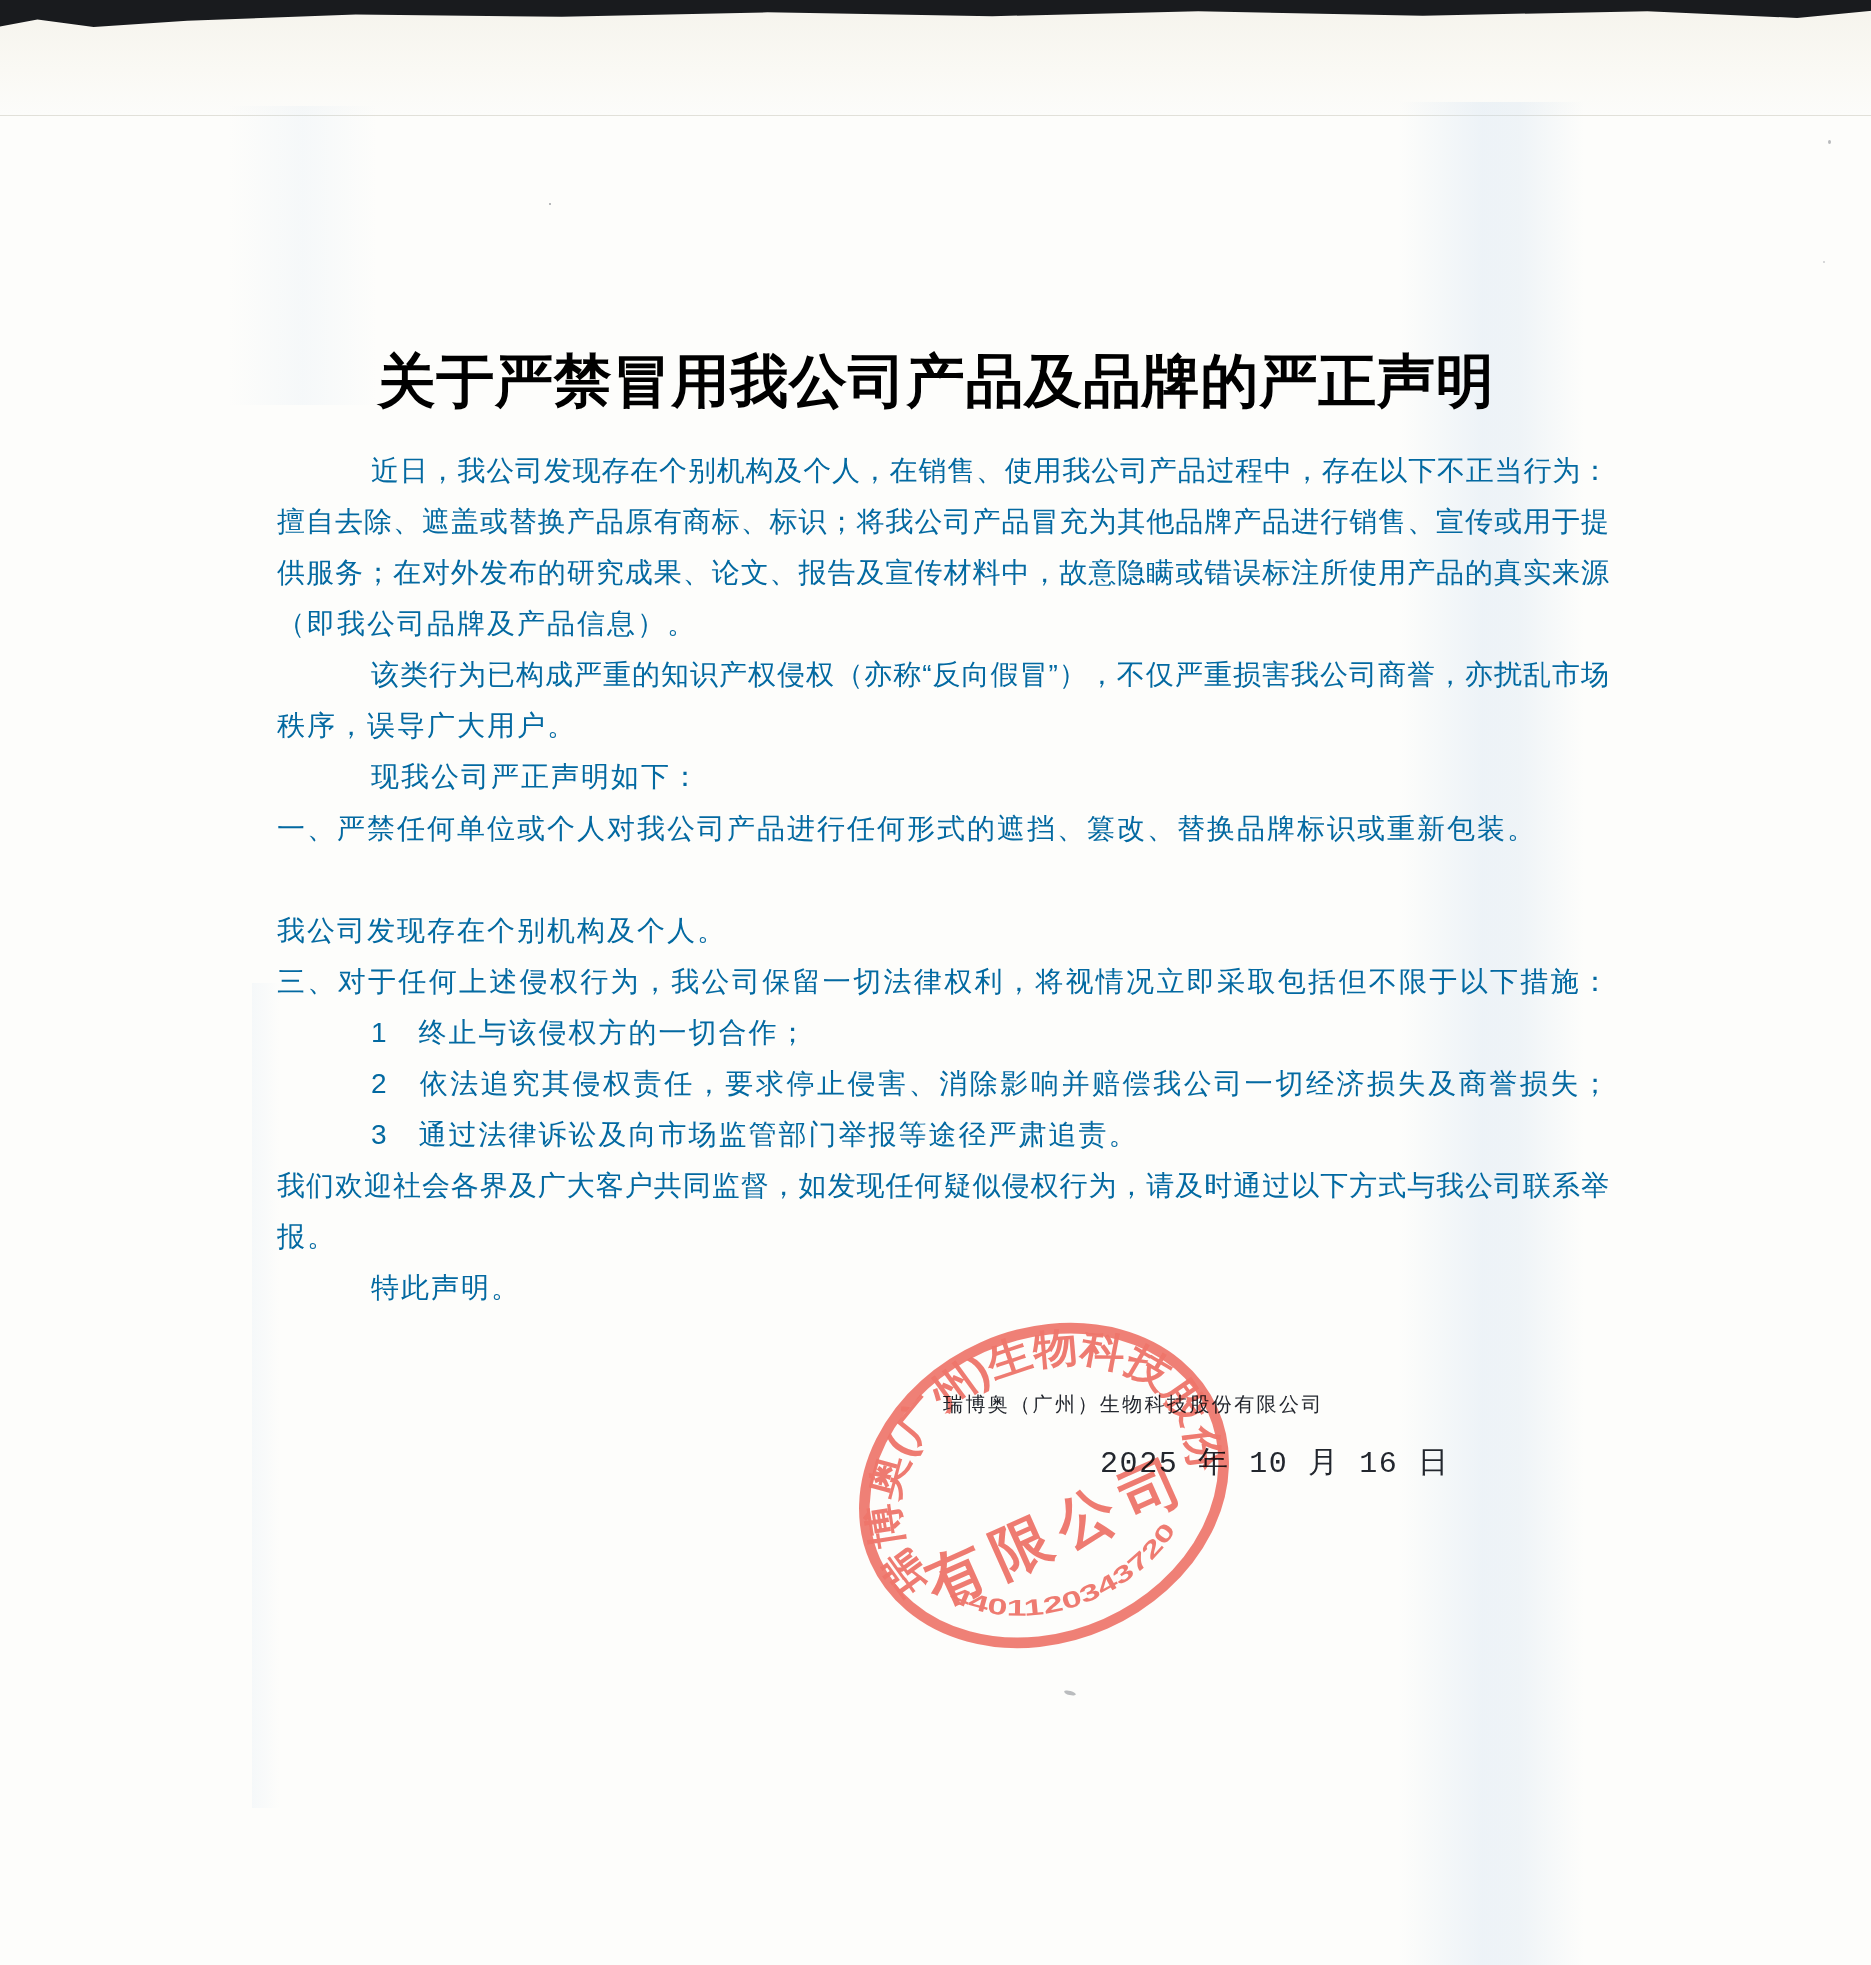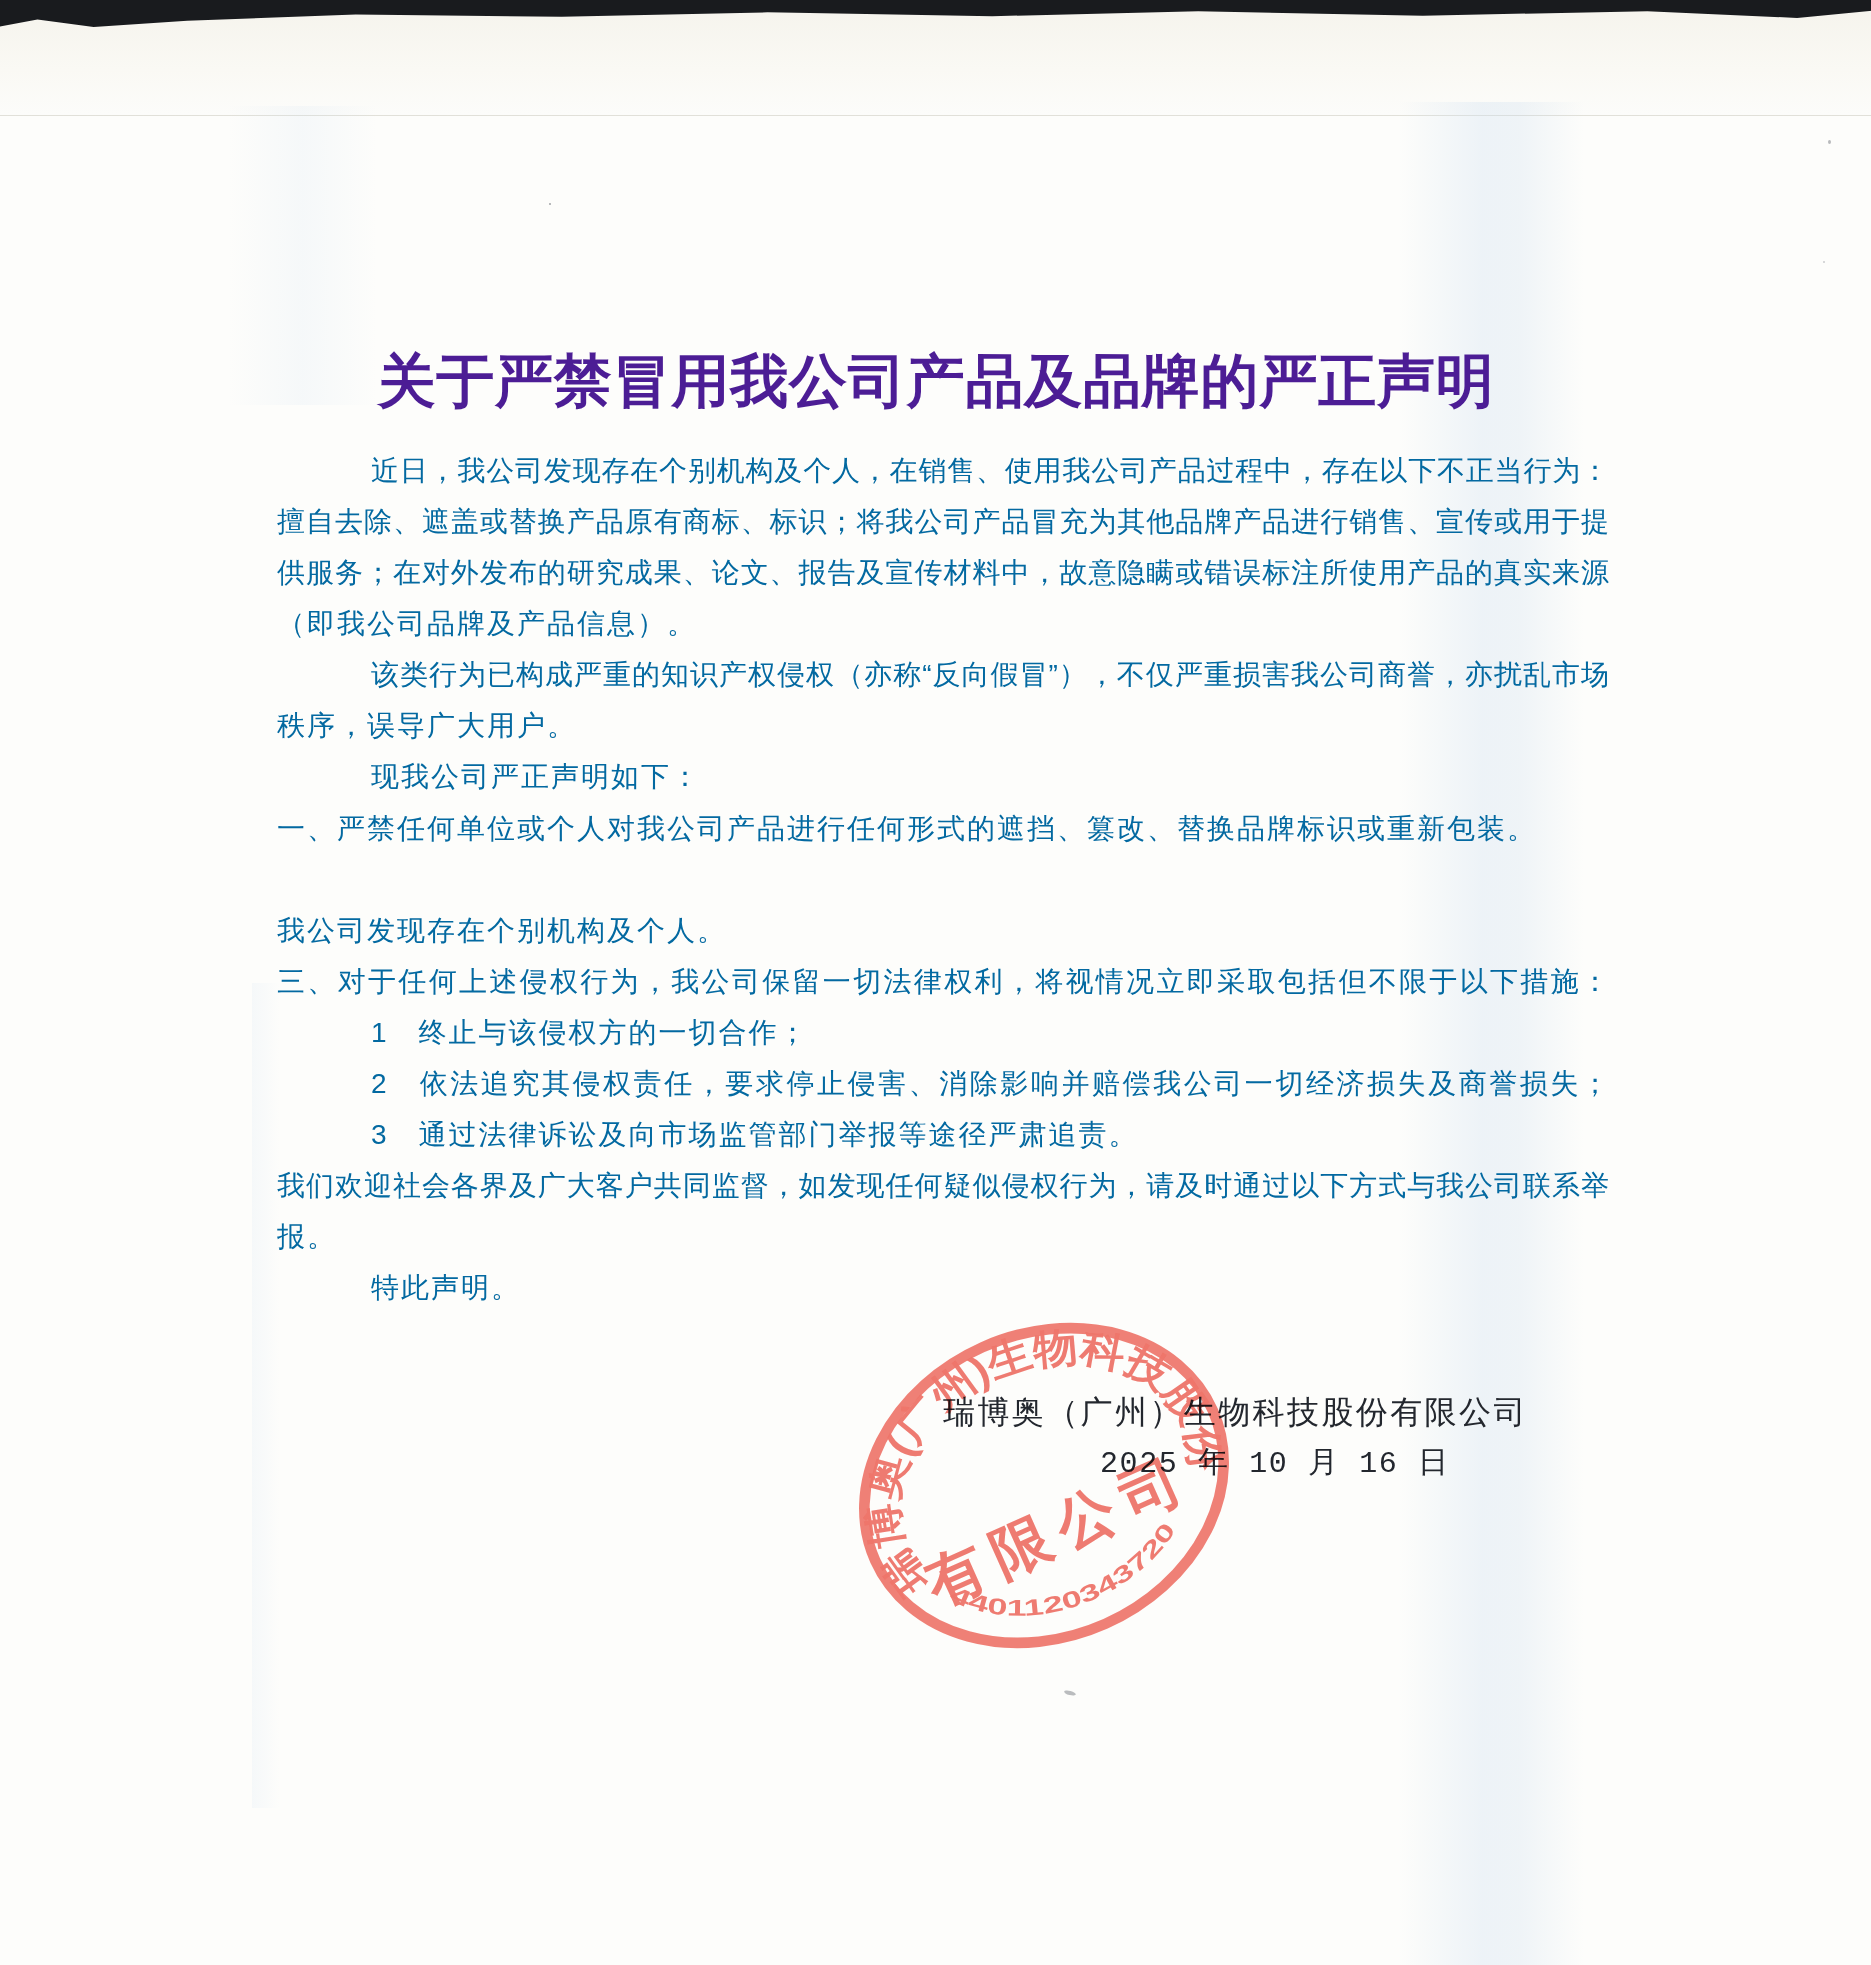--- a/index.html
+++ b/index.html
@@ -46,42 +46,42 @@
   .speck.s3{left:1823px;top:261px;background:rgba(95,100,110,.32);}
   .smudge{
     position:absolute;left:1064px;top:1691px;width:11.8px;height:3.9px;
     background:rgba(104,108,116,.45);border-radius:50%;transform:rotate(14deg);
   }
   
   .doc-title{
     position:absolute;left:0;top:312px;width:100%;
     text-align:center;
     font-size:58px;line-height:1.05;font-weight:600;
-    letter-spacing:0.8px;color:#4c1d95;
+    letter-spacing:0.8px;color:#000000;
   }
   
   .line{
     position:absolute;left:277px;width:1332px;
     font-size:28px;line-height:1.1;color:#0369a1;
     letter-spacing:2px;white-space:nowrap;
   }
   .line.j{
     white-space:normal;letter-spacing:0;
     text-align:justify;text-align-last:justify;text-justify:distribute;
   }
   .line.ind{text-indent:94px;}
   .t0{top:456px;} .t1{top:507px;} .t2{top:558px;} .t3{top:609px;}
   .t4{top:660px;} .t5{top:711px;} .t6{top:762px;} .t7{top:814px;}
   .t8{top:865px;} .t9{top:916px;} .t10{top:967px;} .t11{top:1018px;}
   .t12{top:1069px;} .t13{top:1120px;} .t14{top:1171px;} .t15{top:1222px;}
   .t16{top:1273px;font-family:Liberation Serif, serif;}
   
   .sig-company{
     position:absolute;left:943px;top:1391px;
-    font-size:32px;letter-spacing:2.4px;color:#23272e;white-space:nowrap;
+    font-size:20px;letter-spacing:2.4px;color:#23272e;white-space:nowrap;
   }
   .sig-date{
     position:absolute;left:1100px;top:1442px;
     font-size:30px;letter-spacing:1.6px;color:#23272e;white-space:nowrap;font-family:Liberation Mono, monospace;
   }
   
   .seal{
     position:absolute;left:816px;top:1277px;
     mix-blend-mode:multiply;opacity:.92;
   }

